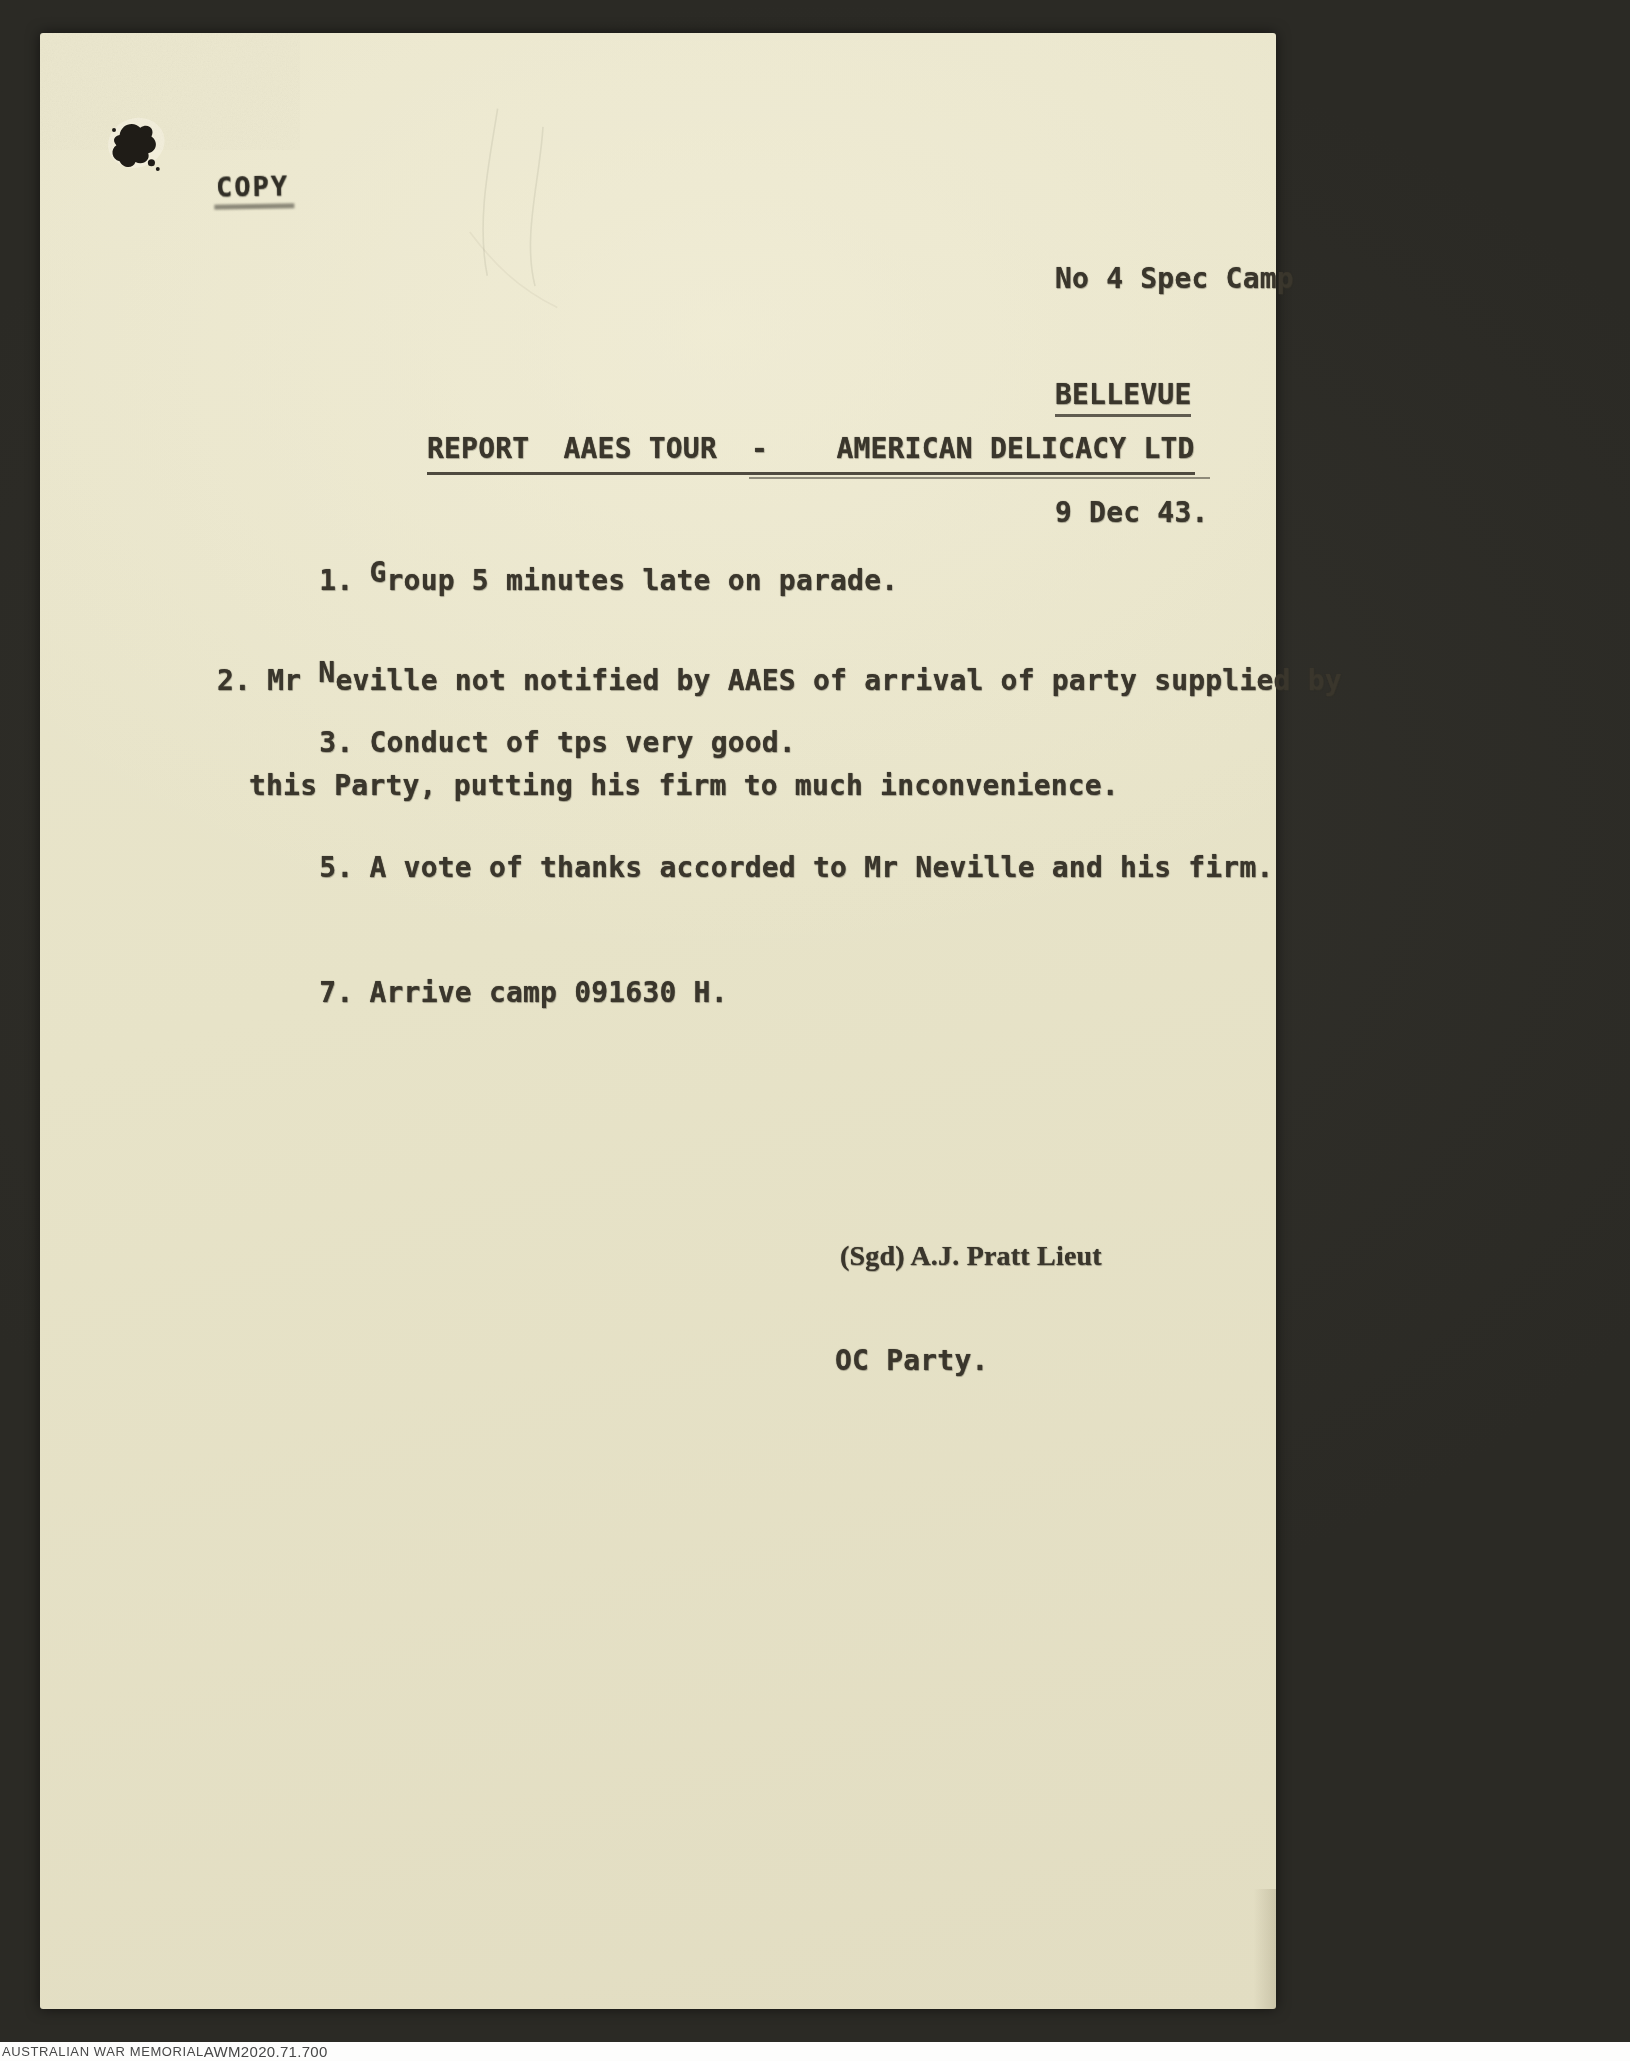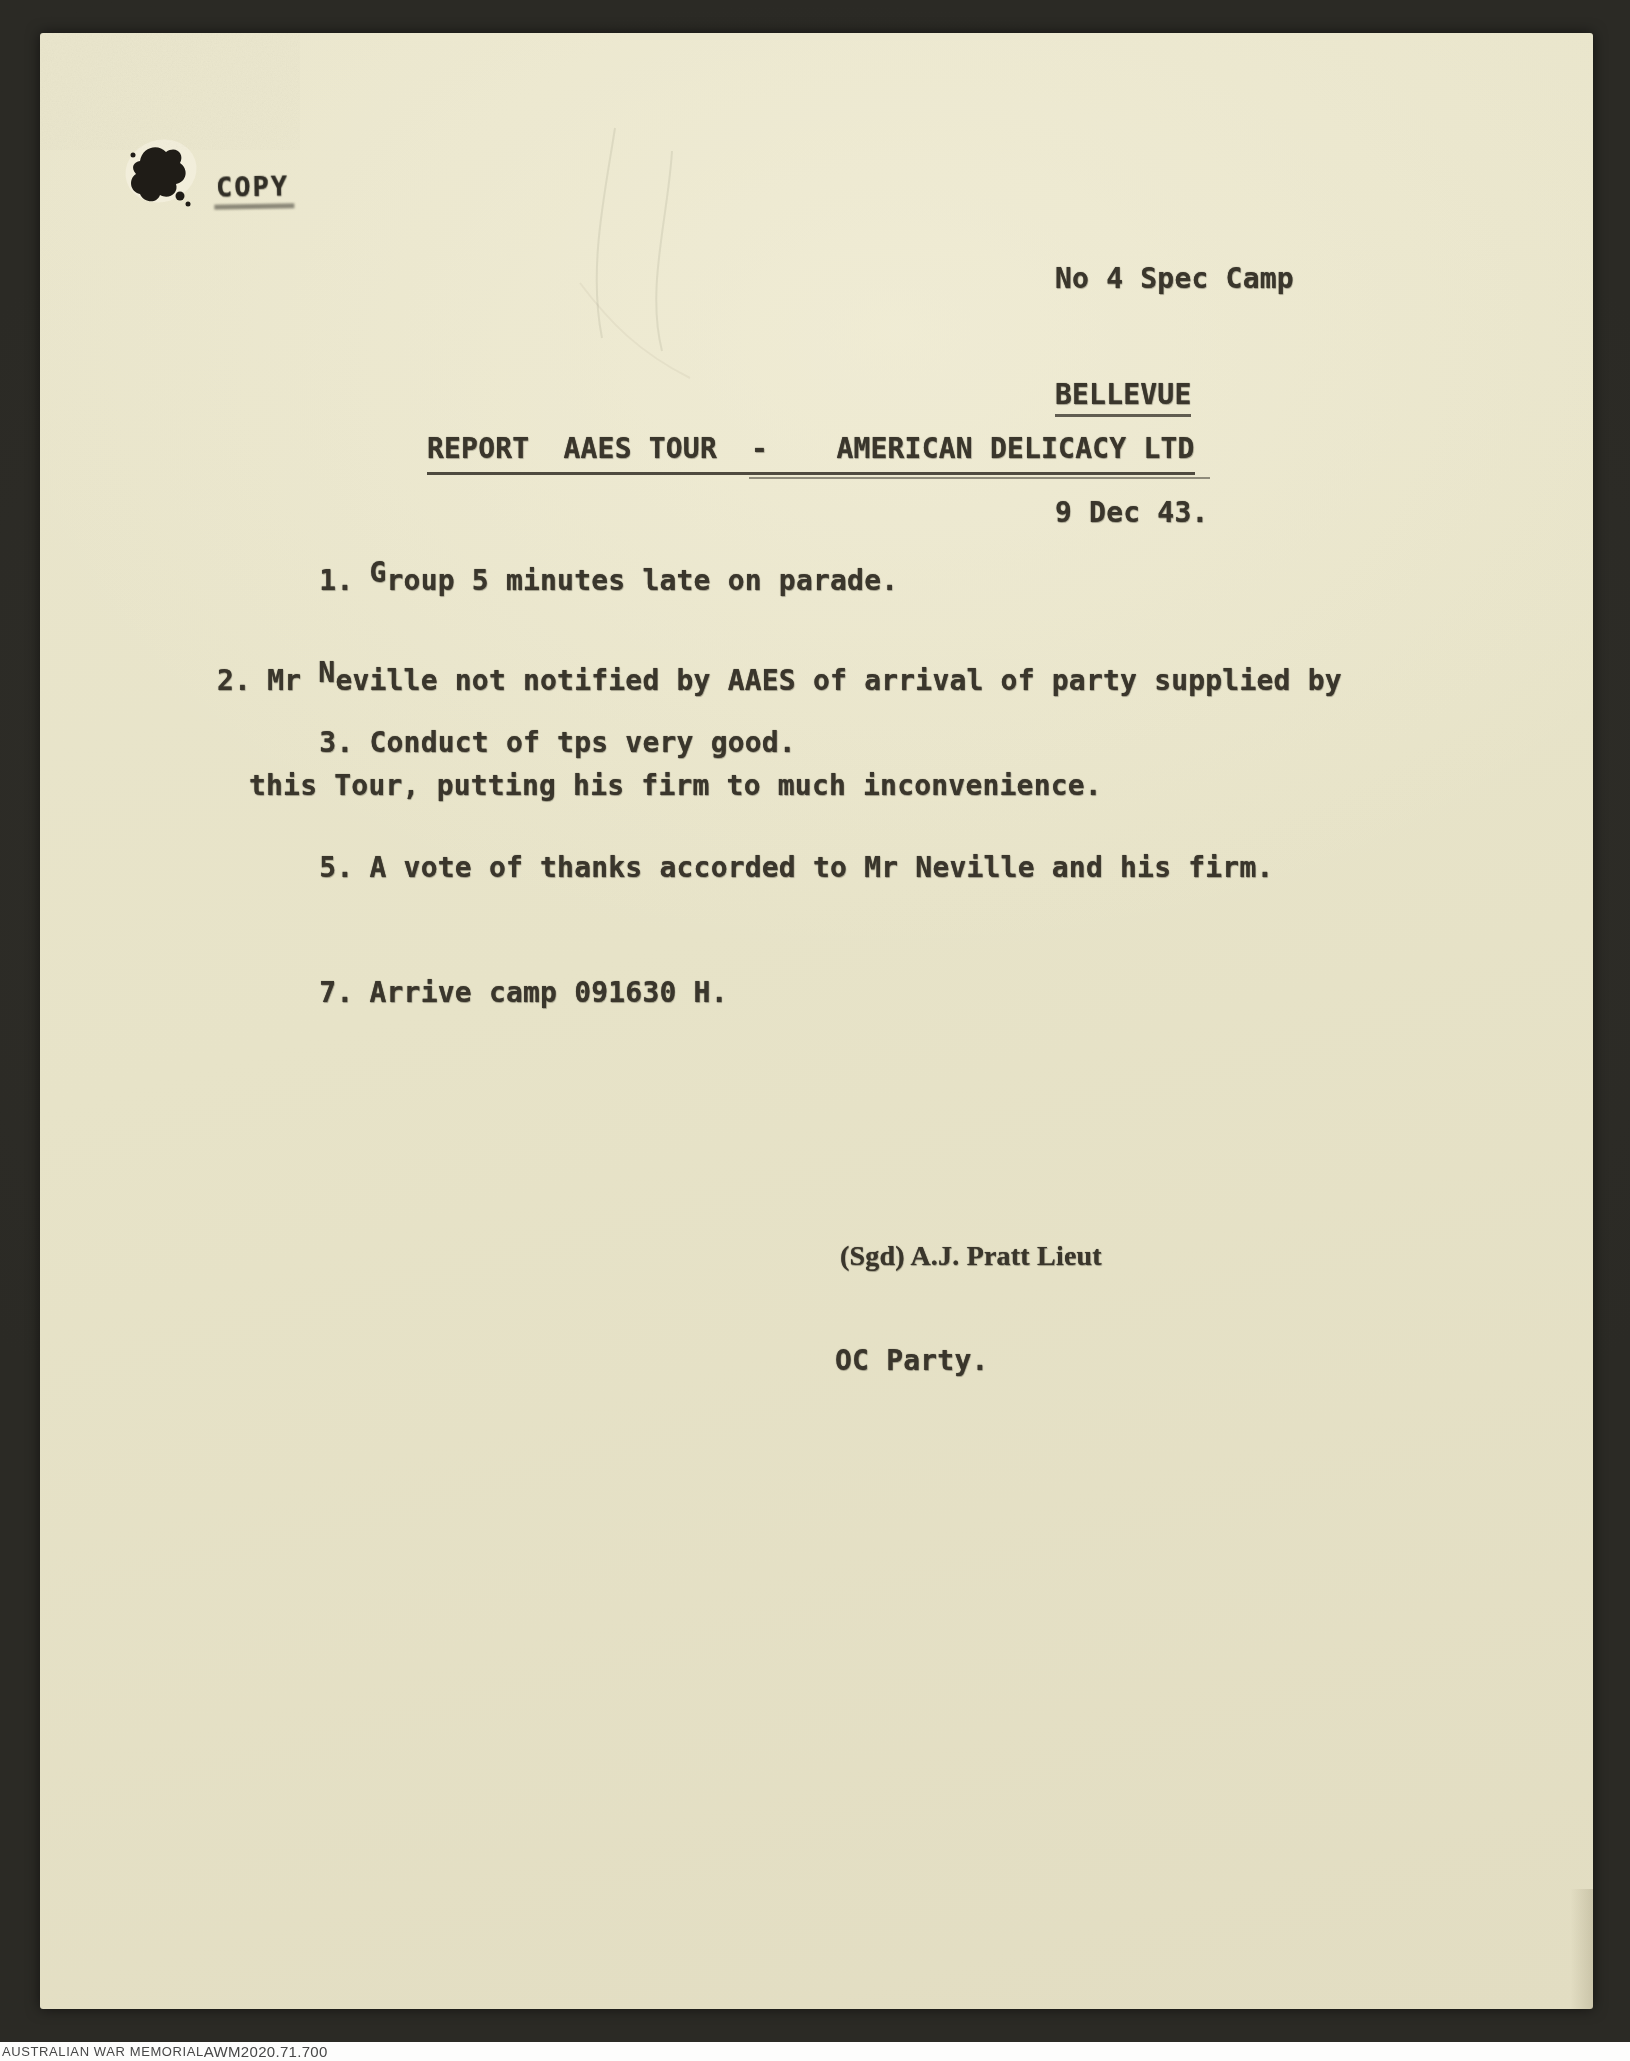--- a/index.html
+++ b/index.html
@@ -17,21 +17,21 @@
     position: absolute; inset: 0;
     background:
       radial-gradient(ellipse 1400px 1100px at 50% 40%, rgba(62,61,54,0.35), transparent 75%),
       #2b2a25;
   }
 
   
   .paper {
     position: absolute;
     left: 40px; top: 33px;
-    width: 1553px; height: 1976px;
+    width: 1236px; height: 1976px;
     background:
       radial-gradient(ellipse 1300px 900px at 55% 15%, rgba(245,241,220,0.55), transparent 70%),
       linear-gradient(165deg, #eae6cd 0%, #e7e3c8 45%, #e2ddc2 100%);
     border-radius: 3px;
     box-shadow: 0 0 14px rgba(0,0,0,0.55);
   }
   
   .paper::after {
     content: "";
     position: absolute; right: 0; bottom: 0;
@@ -159,21 +159,21 @@
     </div>
 
     <div class="typed title-line">REPORT  AAES TOUR  -    AMERICAN DELICACY LTD</div>
 
     <div class="typed item item-1">
       <span class="num">1.</span><span></span><span class="raised">G</span><span>roup 5 minutes late on parade.</span>
     </div>
 
     <div class="typed item item-2">
       <div><span class="num">2.</span><span>Mr </span><span class="raised">N</span><span>eville not notified by AAES of arrival of party supplied by</span></div>
-      <div class="line2">this Tour, putting his firm to much inconvenience.</div>
+      <div class="line2">this Party, putting his firm to much inconvenience.</div>
     </div>
 
     <div class="typed item item-3">
       <span class="num">3.</span><span>Conduct of tps very good.</span>
     </div>
 
 
     <div class="typed item item-5">
       <span class="num">5.</span><span>A vote of thanks accorded to Mr Neville and his firm.</span>
     </div>

